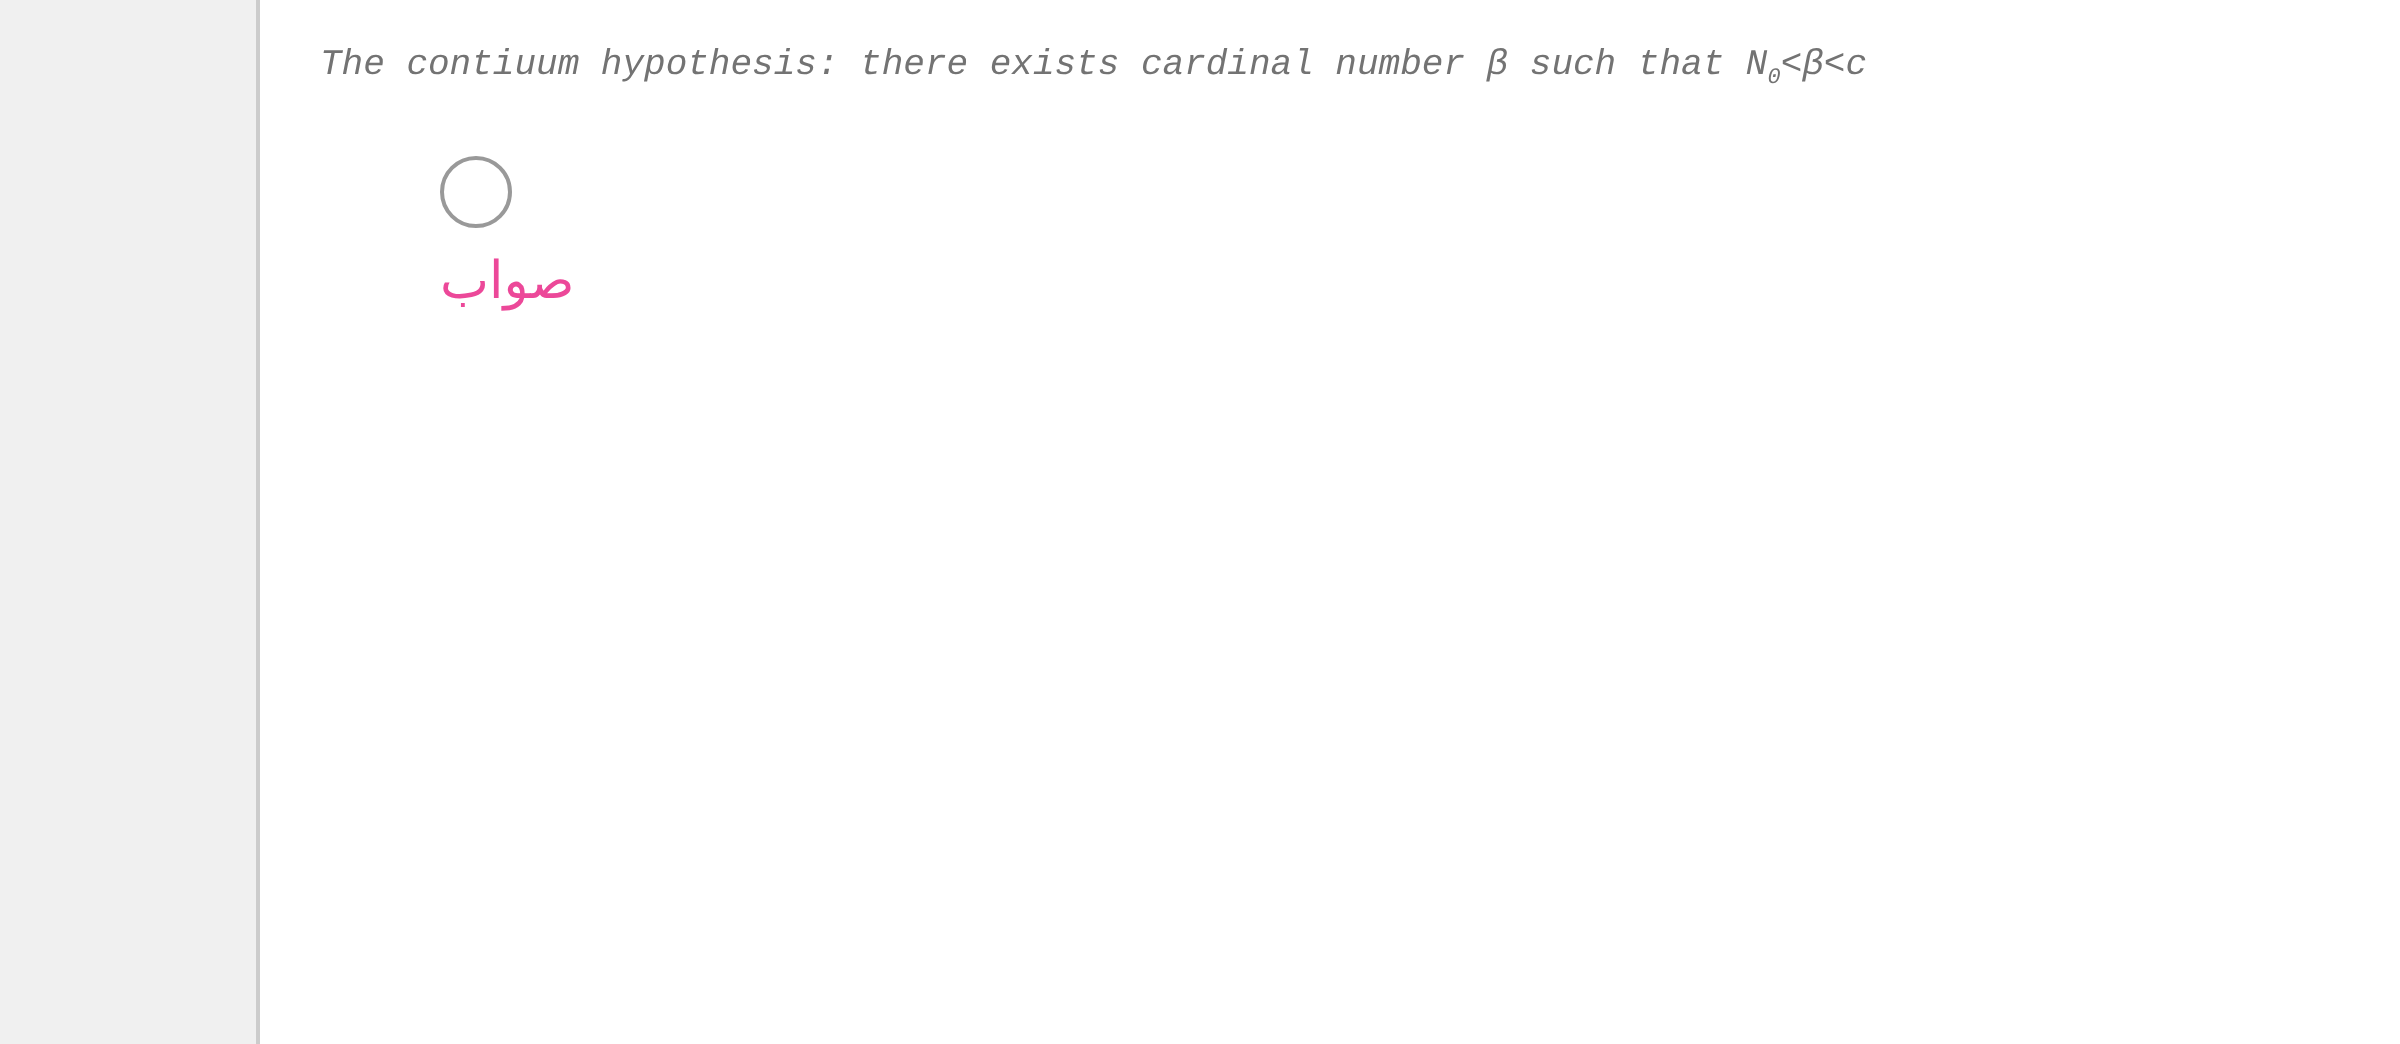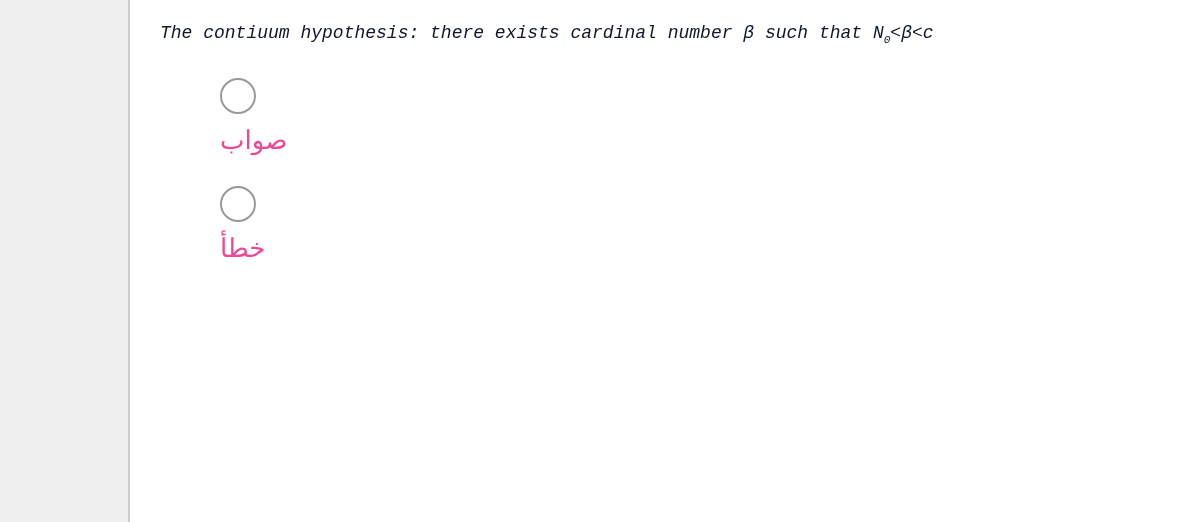--- a/index.html
+++ b/index.html
@@ -36,21 +36,21 @@
       flex: 1;
       padding: 20px 30px;
       display: flex;
       flex-direction: column;
     }
 
     .hypothesis-text {
       font-family: 'Courier New', Courier, monospace;
       font-style: italic;
       font-size: 18px;
-      color: #0f172a;
+      color: #737373;
       line-height: 1.5;
       margin-bottom: 30px;
       white-space: nowrap;
     }
 
     .options-area {
       display: flex;
       flex-direction: column;
       gap: 30px;
       padding-left: 60px;
@@ -97,19 +97,15 @@
     <div class="hypothesis-text">
       <span>The contiuum hypothesis: there exists cardinal number β such that N</span><sub>0</sub><span>&lt;β&lt;c</span>
     </div>
 
     <div class="options-area">
       <div class="option-item">
         <div class="radio-circle"></div>
         <div class="option-label">صواب</div>
       </div>
 
-      <div class="option-item">
-        <div class="radio-circle"></div>
-        <div class="option-label">خطأ</div>
-      </div>
     </div>
   </div>
 </div>
 
 </body></html>

